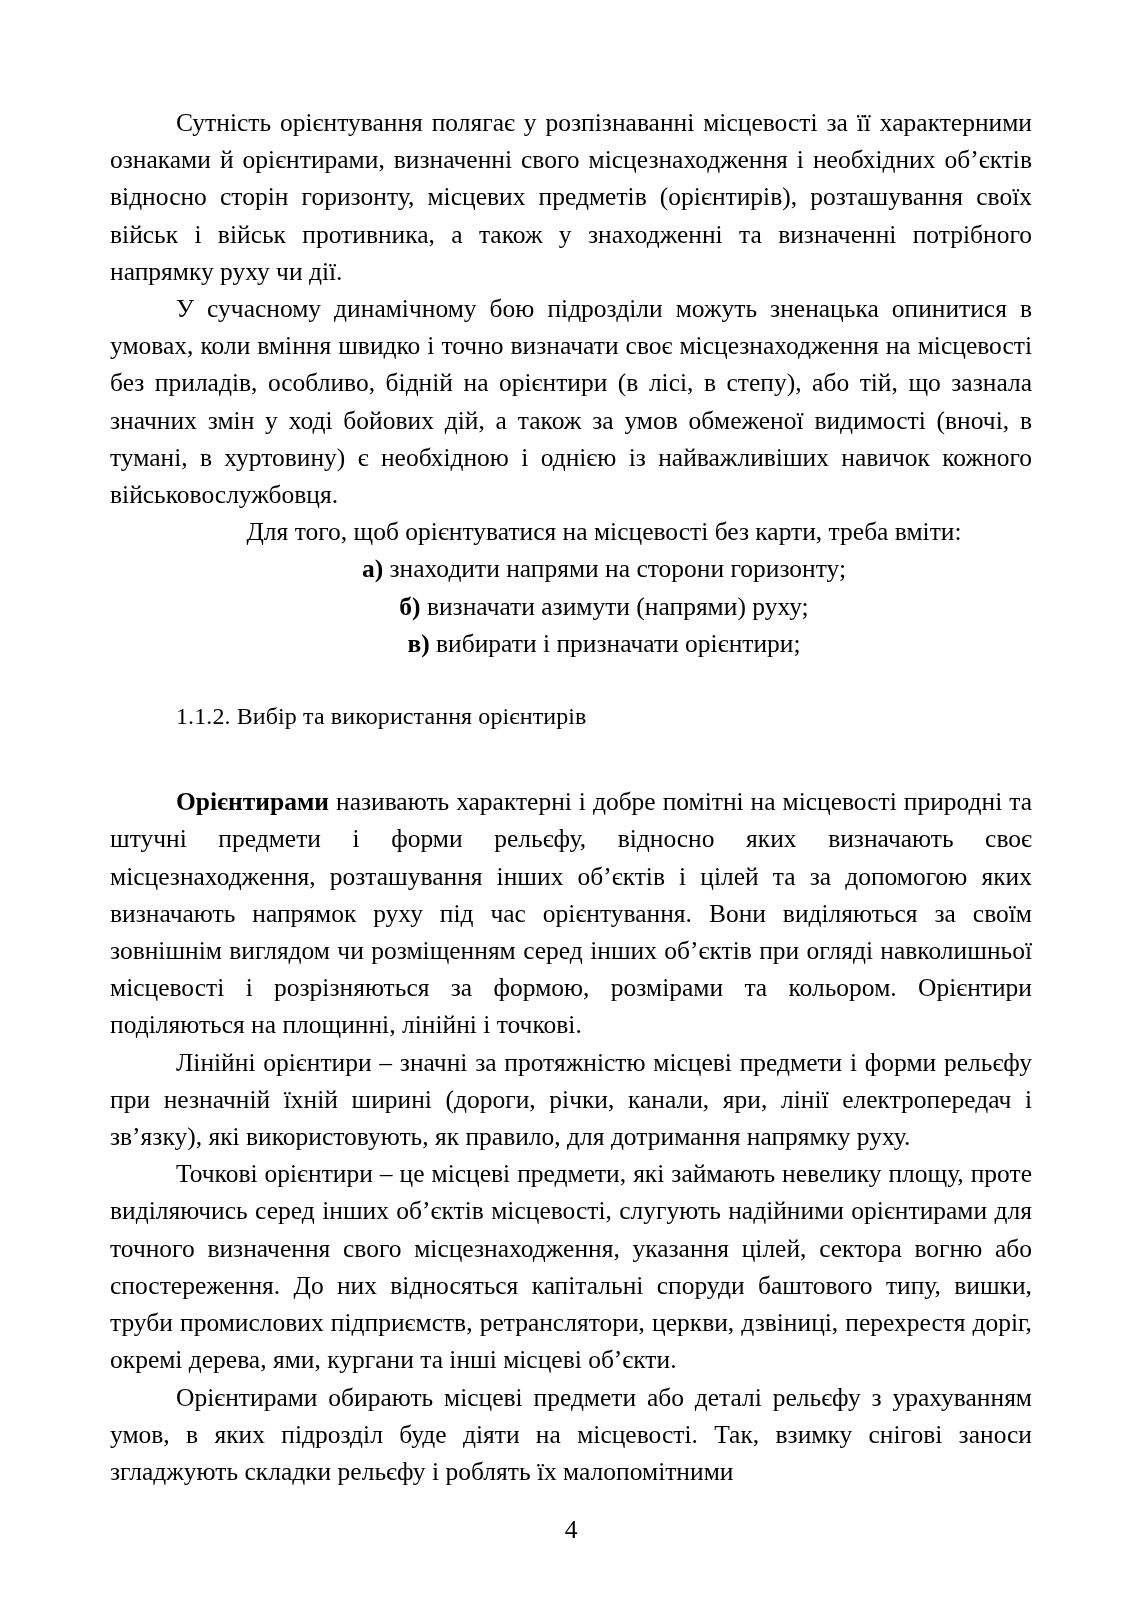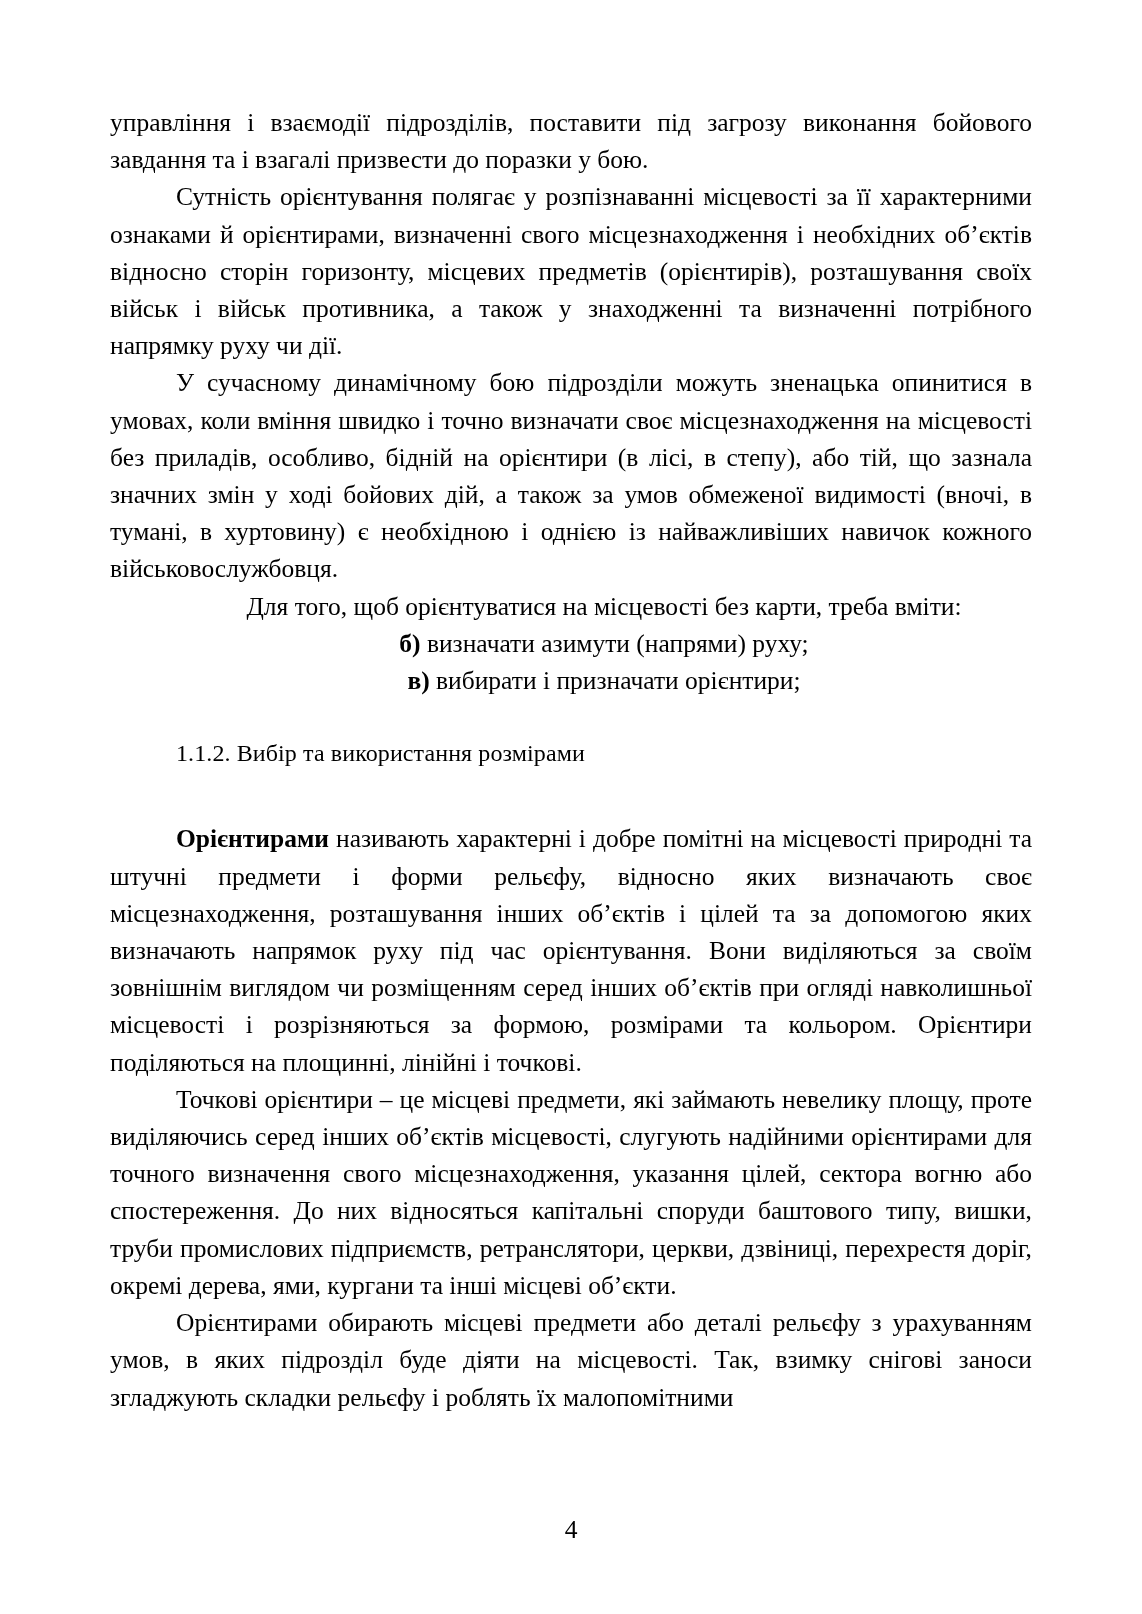--- a/index.html
+++ b/index.html
@@ -65,43 +65,44 @@
     line-height: 30px;
   }
 </style>
 </head>
 <body>
 
 <div class="page">
 
   <div class="textblock">
 
-    <p class="para">управління і взаємодії підрозділів, поставити під загрозу виконання бойового завдання та і взагалі призвести до поразки у бою.</p>
 
     <p class="para indent">Сутність орієнтування полягає у розпізнаванні місцевості за її характерними ознаками й орієнтирами, визначенні свого місцезнаходження і необхідних об’єктів відносно сторін горизонту, місцевих предметів (орієнтирів), розташування своїх військ і військ противника, а також у знаходженні та визначенні потрібного напрямку руху чи дії.</p>
 
     <p class="para indent">У сучасному динамічному бою підрозділи можуть зненацька опинитися в умовах, коли вміння швидко і точно визначати своє місцезнаходження на місцевості без приладів, особливо, бідній на орієнтири (в лісі, в степу), або тій, що зазнала значних змін у ході бойових дій, а також за умов обмеженої видимості (вночі, в тумані, в хуртовину) є необхідною і однією із найважливіших навичок кожного військовослужбовця.</p>
 
     <p class="para indent last-left">Для того, щоб орієнтуватися на місцевості без карти, треба вміти:</p>
 
+    <p class="para indent last-left"><span class="bold">а) </span><span>знаходити напрями на сторони горизонту;</span></p>
 
     <p class="para indent last-left"><span class="bold">б) </span><span>визначати азимути (напрями) руху;</span></p>
 
     <p class="para indent last-left"><span class="bold">в) </span><span>вибирати і призначати орієнтири;</span></p>
 
 
     <div class="gap-before-heading"></div>
 
-    <p class="heading">1.1.2. Вибір та використання розмірами</p>
+    <p class="heading">1.1.2. Вибір та використання орієнтирів</p>
 
     <div class="gap-after-heading"></div>
 
     <p class="para indent"><span class="bold">Орієнтирами</span><span> називають характерні і добре помітні на місцевості природні та штучні предмети і форми рельєфу, відносно яких визначають своє місцезнаходження, розташування інших об’єктів і цілей та за допомогою яких визначають напрямок руху під час орієнтування. Вони виділяються за своїм зовнішнім виглядом чи розміщенням серед інших об’єктів при огляді навколишньої місцевості і розрізняються за формою, розмірами та кольором. Орієнтири поділяються на площинні, лінійні і точкові.</span></p>
 
 
+    <p class="para indent">Лінійні орієнтири – значні за протяжністю місцеві предмети і форми рельєфу при незначній їхній ширині (дороги, річки, канали, яри, лінії електропередач і зв’язку), які використовують, як правило, для дотримання напрямку руху.</p>
 
     <p class="para indent">Точкові орієнтири – це місцеві предмети, які займають невелику площу, проте виділяючись серед інших об’єктів місцевості, слугують надійними орієнтирами для точного визначення свого місцезнаходження, указання цілей, сектора вогню або спостереження. До них відносяться капітальні споруди баштового типу, вишки, труби промислових підприємств, ретранслятори, церкви, дзвіниці, перехрестя доріг, окремі дерева, ями, кургани та інші місцеві об’єкти.</p>
 
     <p class="para indent">Орієнтирами обирають місцеві предмети або деталі рельєфу з урахуванням умов, в яких підрозділ буде діяти на місцевості. Так, взимку снігові заноси згладжують складки рельєфу і роблять їх малопомітними</p>
 
   </div>
 
   <div class="pagenum">4</div>
 
 </div>

